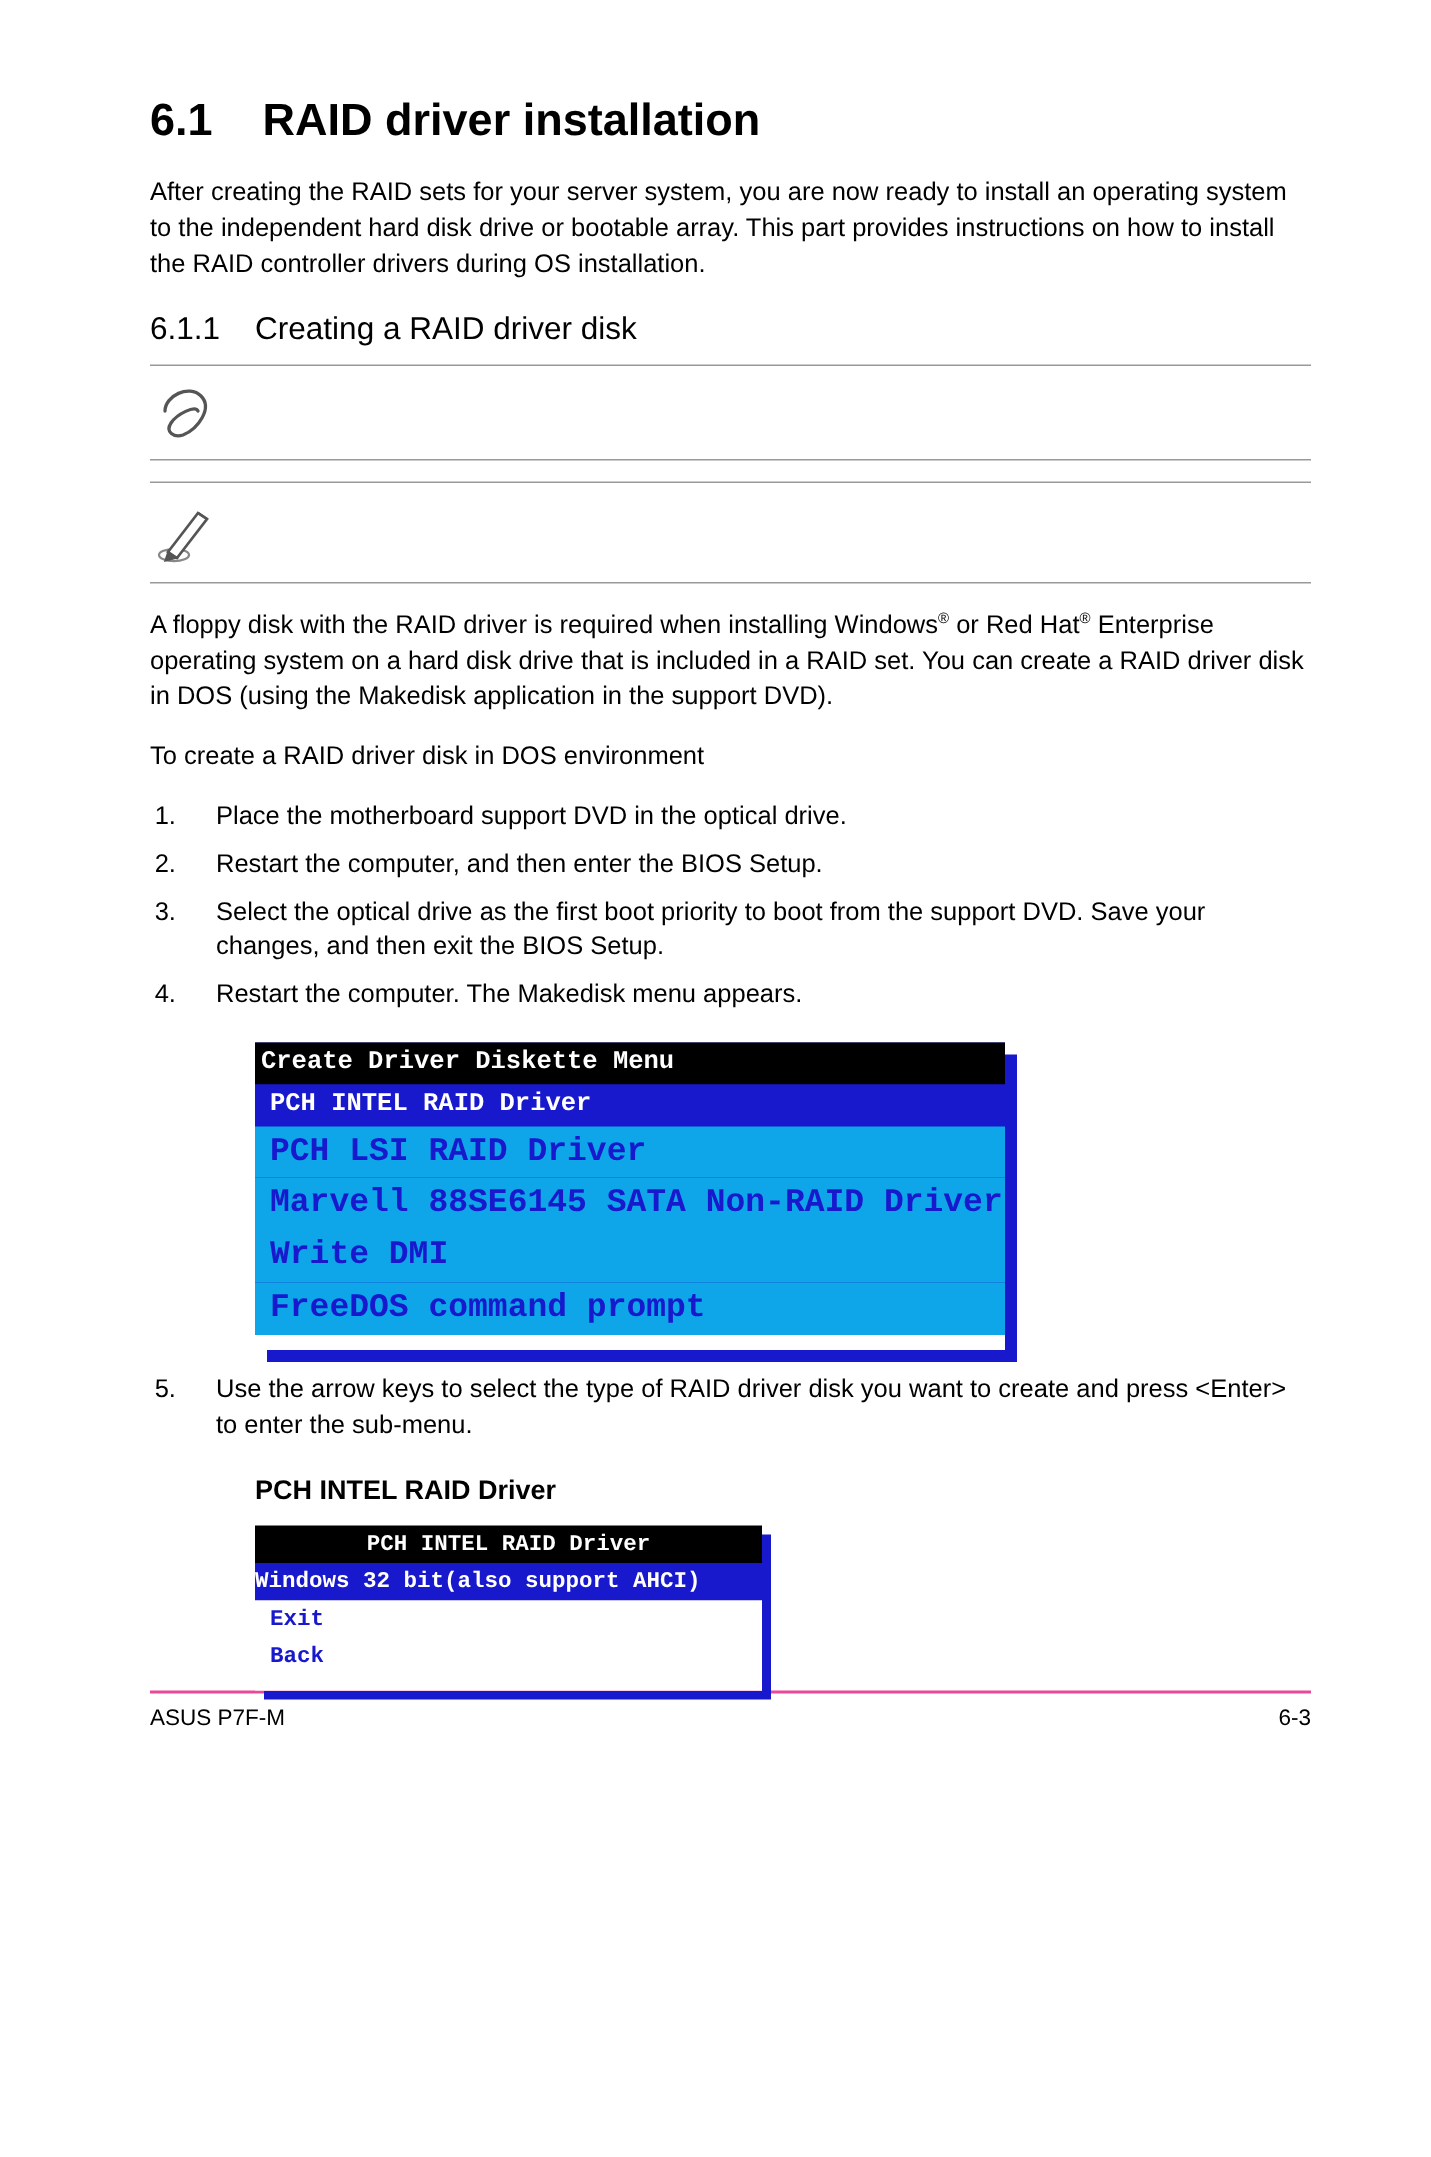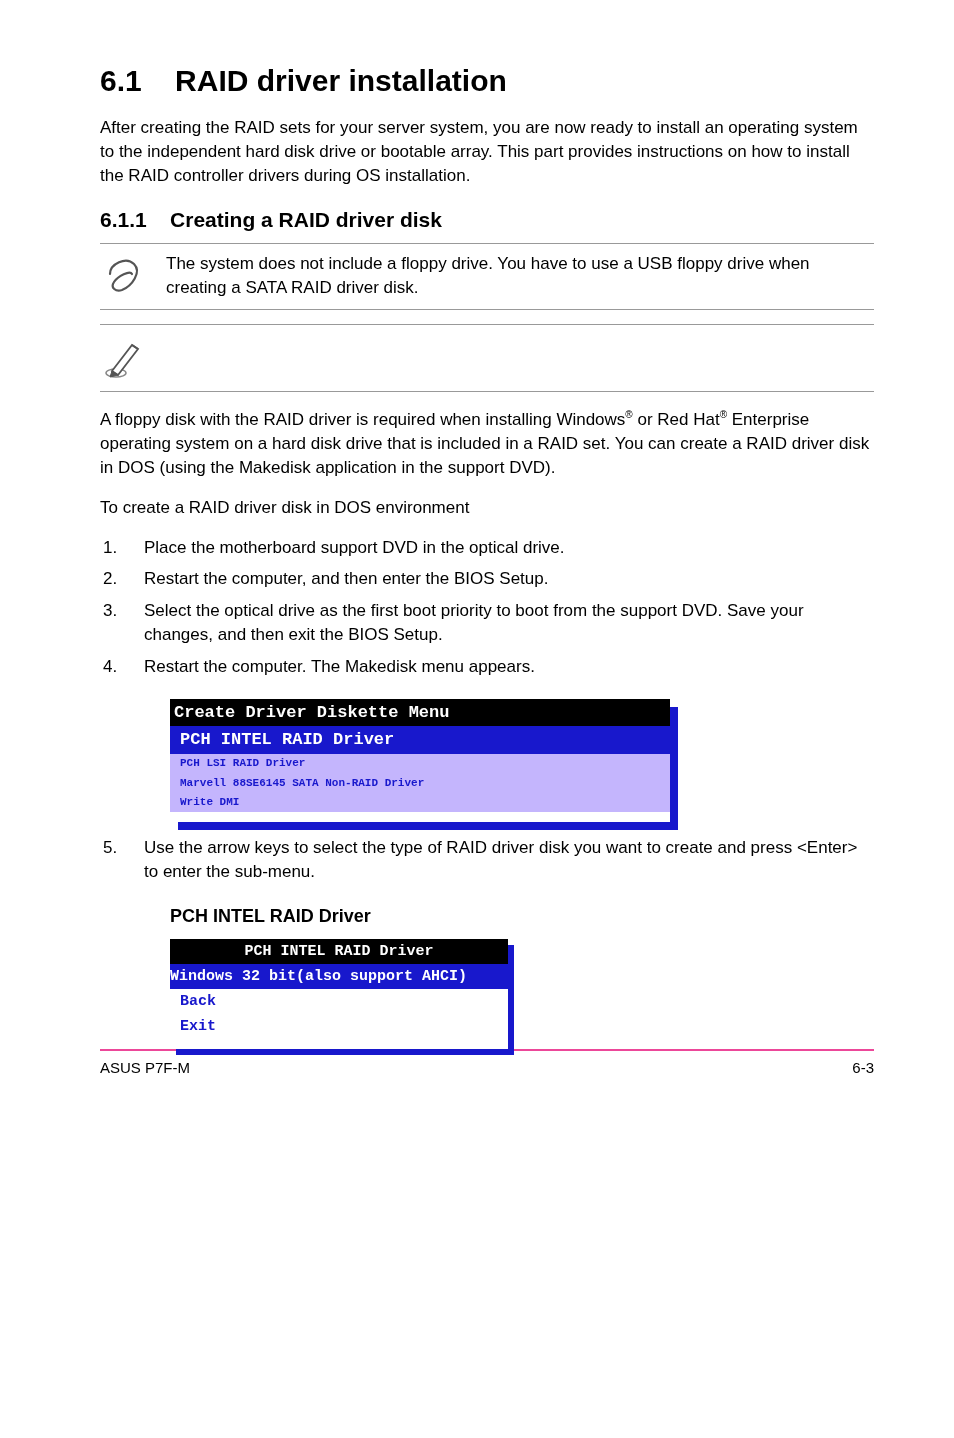--- a/index.html
+++ b/index.html
@@ -13,21 +13,21 @@
     width: 954px;
     box-sizing: border-box;
   }
   h1 {
     font-size: 30px;
     font-weight: bold;
     margin: 0 0 14px 0;
   }
   h2 {
     font-size: 21px;
-    font-weight: bold;
+    font-weight: normal;
     margin: 18px 0 8px 0;
   }
   .intro {
     margin: 0 0 12px 0;
   }
   .note-block {
     display: flex;
     align-items: flex-start;
     gap: 18px;
     padding: 8px 0 10px 0;
@@ -81,25 +81,25 @@
     background: #1818cc;
     color: #fff;
     font-family: "Courier New", monospace;
     font-weight: bold;
     padding: 2px 10px;
     font-size: 17px;
     white-space: pre;
   }
   .term-item {
     color: #1818cc;
-    background: #c4b5fd;
-    font-family: "Courier New", monospace;
-    font-weight: bold;
-    padding: 2px 10px;
-    font-size: 11px;
+    background: #0ea5e9;
+    font-family: "Courier New", monospace;
+    font-weight: bold;
+    padding: 2px 10px;
+    font-size: 22px;
     white-space: pre;
   }
   .term-pad {
     height: 10px;
     background: #fff;
   }
   .subhead {
     font-weight: bold;
     font-size: 18px;
     margin: 14px 0 10px 70px;
@@ -173,21 +173,20 @@
 <h2>
   <span>6.1.1</span>&nbsp;&nbsp;&nbsp;&nbsp;<span>Creating a RAID driver disk</span>
 </h2>
 
 <div class="note-block">
   <div class="note-icon">
     <svg width="44" height="40" viewBox="0 0 44 40">
       <path d="M8 18 C8 8, 24 0, 32 8 C40 16, 30 30, 20 34 C14 36, 8 32, 12 26 C16 20, 28 14, 30 18" stroke="#555" stroke-width="2.2" fill="none" stroke-linecap="round"></path>
     </svg>
   </div>
-  <div class="note-text">The system does not include a floppy drive. You have to use a USB floppy drive when creating a SATA RAID driver disk.</div>
 </div>
 
 <div class="note-block">
   <div class="note-icon">
     <svg width="44" height="44" viewBox="0 0 44 44">
       <ellipse cx="14" cy="36" rx="10" ry="4" fill="none" stroke="#888" stroke-width="1.5"></ellipse>
       <path d="M10 34 L30 8 L36 12 L16 38 Z" fill="#fff" stroke="#555" stroke-width="1.8"></path>
       <path d="M30 8 L36 12" stroke="#555" stroke-width="1.8"></path>
       <path d="M10 34 L8 40 L16 38 Z" fill="#555" stroke="#555" stroke-width="1"></path>
     </svg>
@@ -207,35 +206,36 @@
   <li>Restart the computer. The Makedisk menu appears.</li>
 </ol>
 
 <div class="term-outer">
   <div class="term-menu menu1-wrap">
     <div class="term-header">Create Driver Diskette Menu</div>
     <div class="term-sel">PCH INTEL RAID Driver</div>
     <div class="term-item">PCH LSI RAID Driver</div>
     <div class="term-item">Marvell 88SE6145 SATA Non-RAID Driver</div>
     <div class="term-item">Write DMI</div>
+    <div class="term-item">FreeDOS command prompt</div>
     <div class="term-pad"></div>
   </div>
 </div>
 
 <ol start="5">
   <li>Use the arrow keys to select the type of RAID driver disk you want to create and press &lt;Enter&gt; to enter the sub-menu.</li>
 </ol>
 
 <div class="subhead">PCH INTEL RAID Driver</div>
 
 <div class="term-menu2 menu2-wrap">
   <div class="tmh2">PCH INTEL RAID Driver</div>
   <div class="tms2">Windows 32 bit(also support AHCI)</div>
+  <div class="tmi2">Exit</div>
   <div class="tmi2">Back</div>
-  <div class="tmi2">Exit</div>
   <div class="tmp2"></div>
 </div>
 
 <div class="footer">
   <span>ASUS P7F-M</span>
   <span>6-3</span>
 </div>
 
 
 

